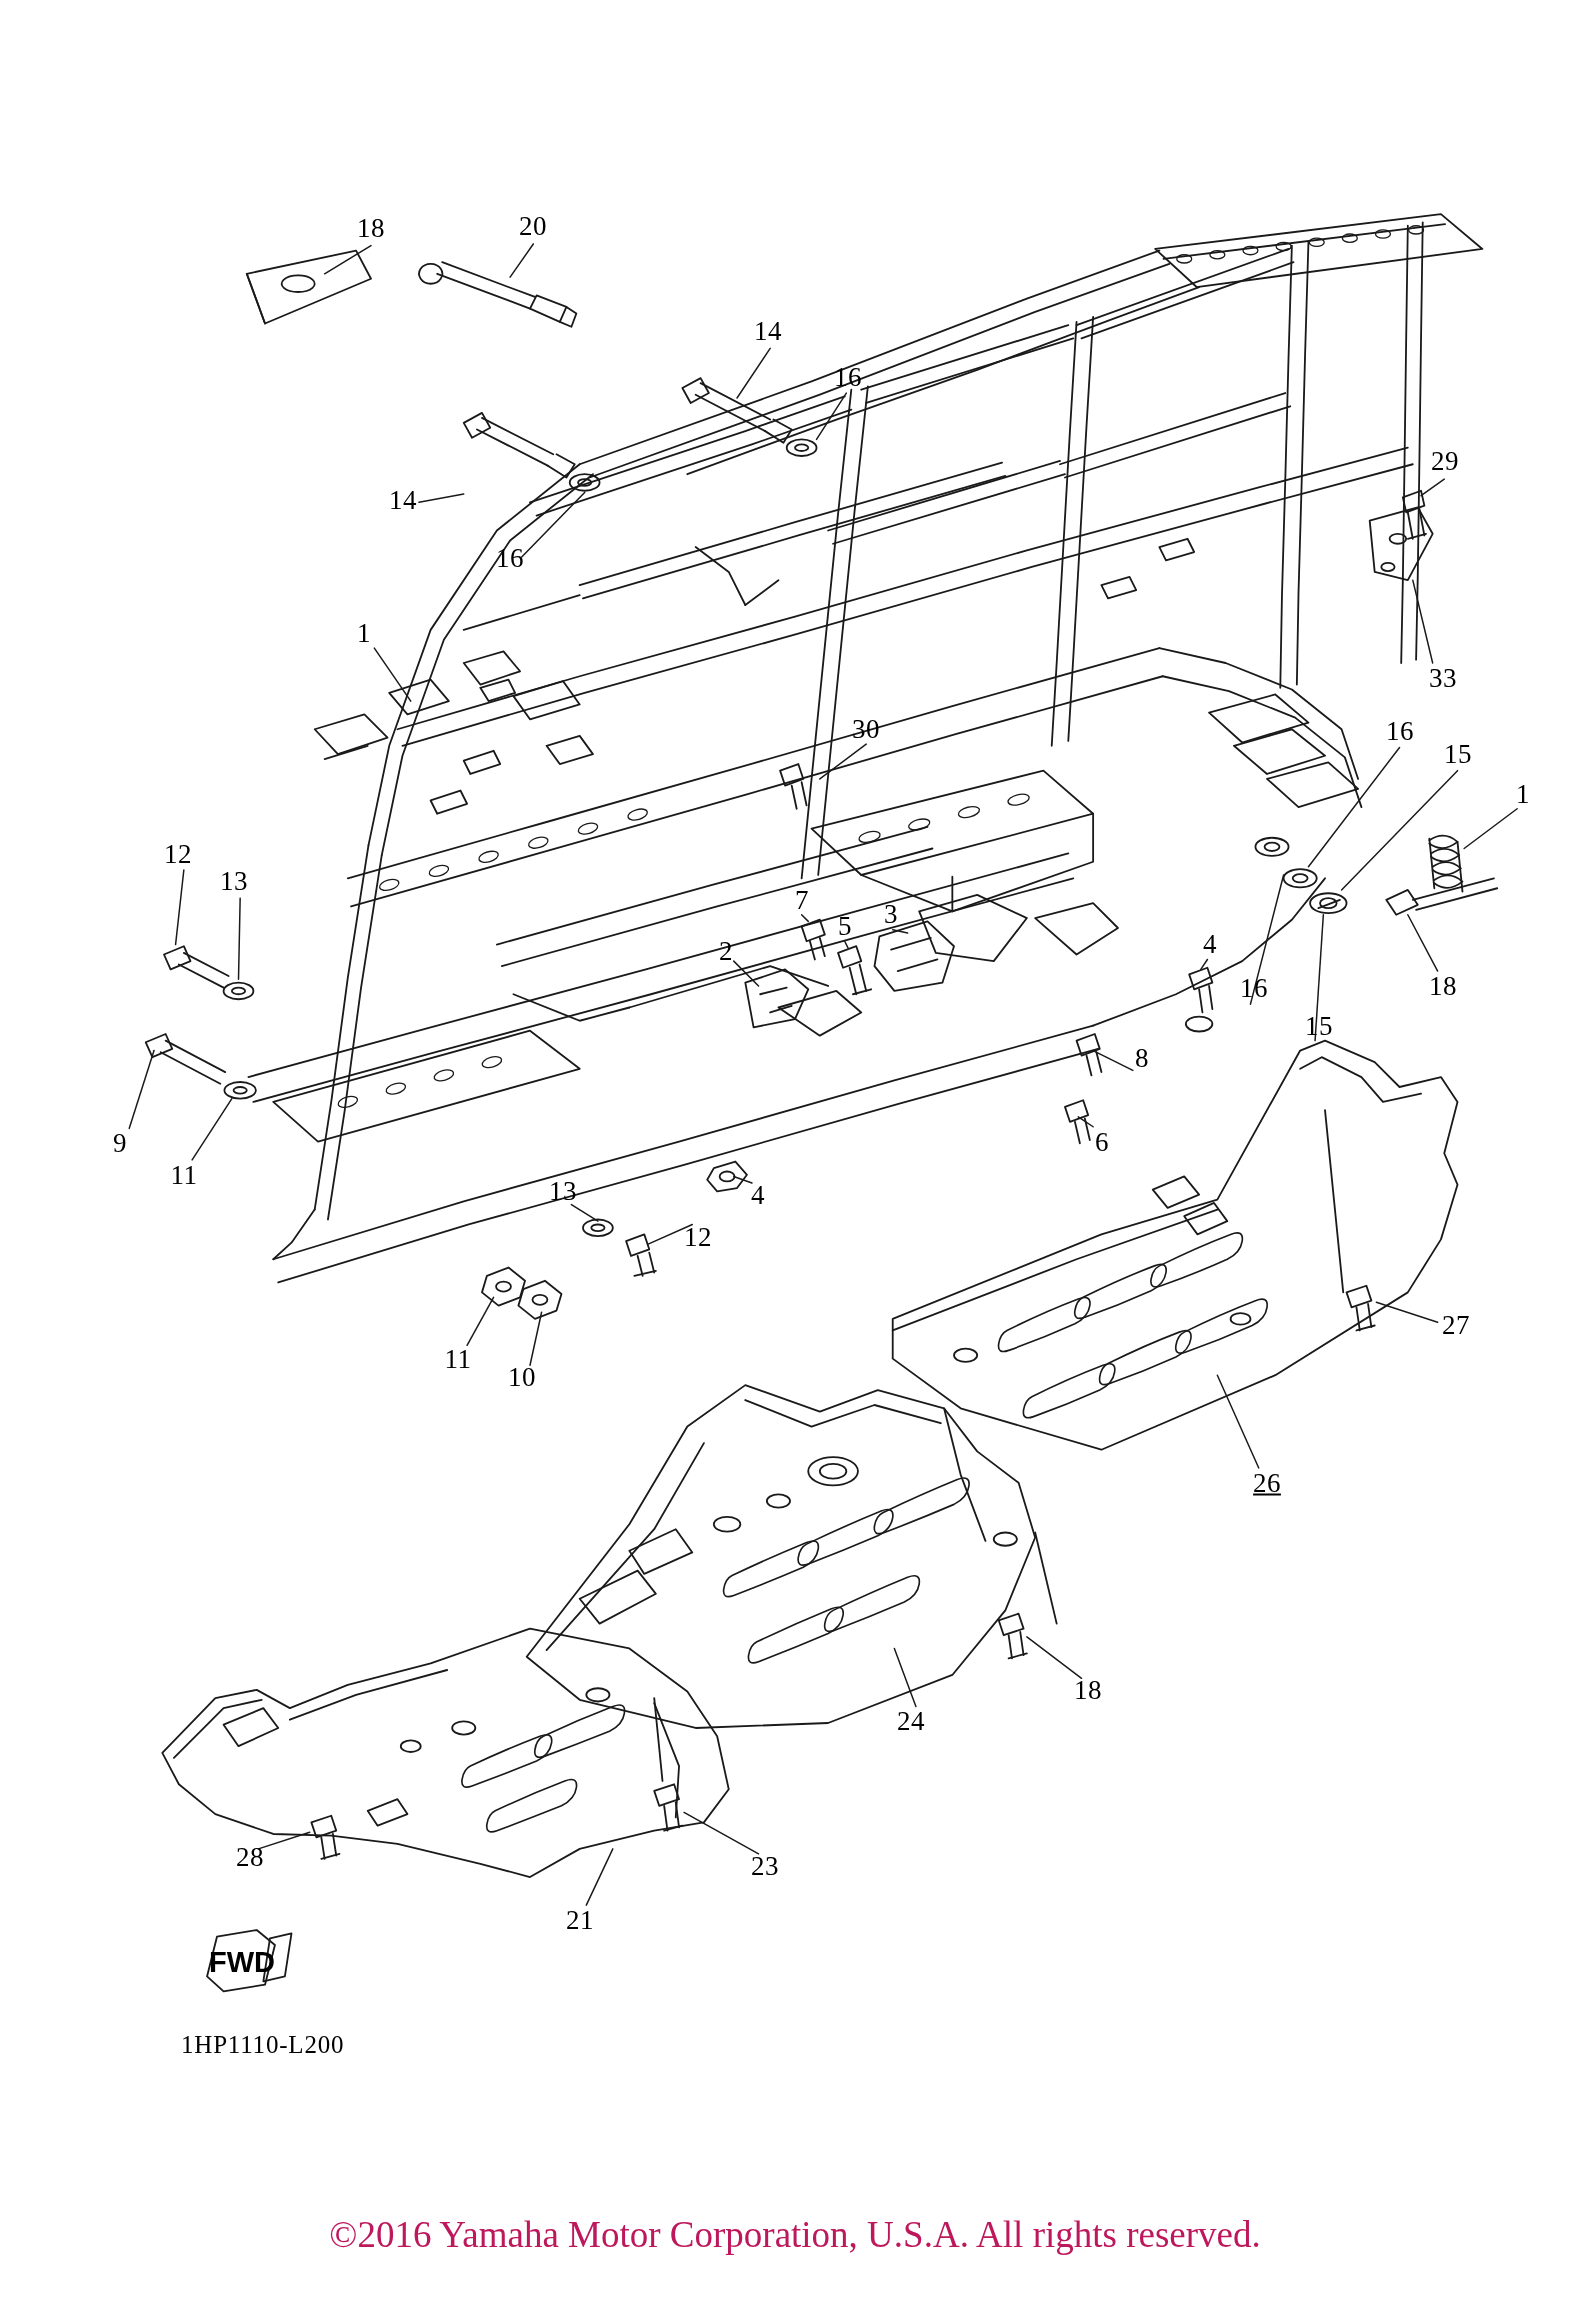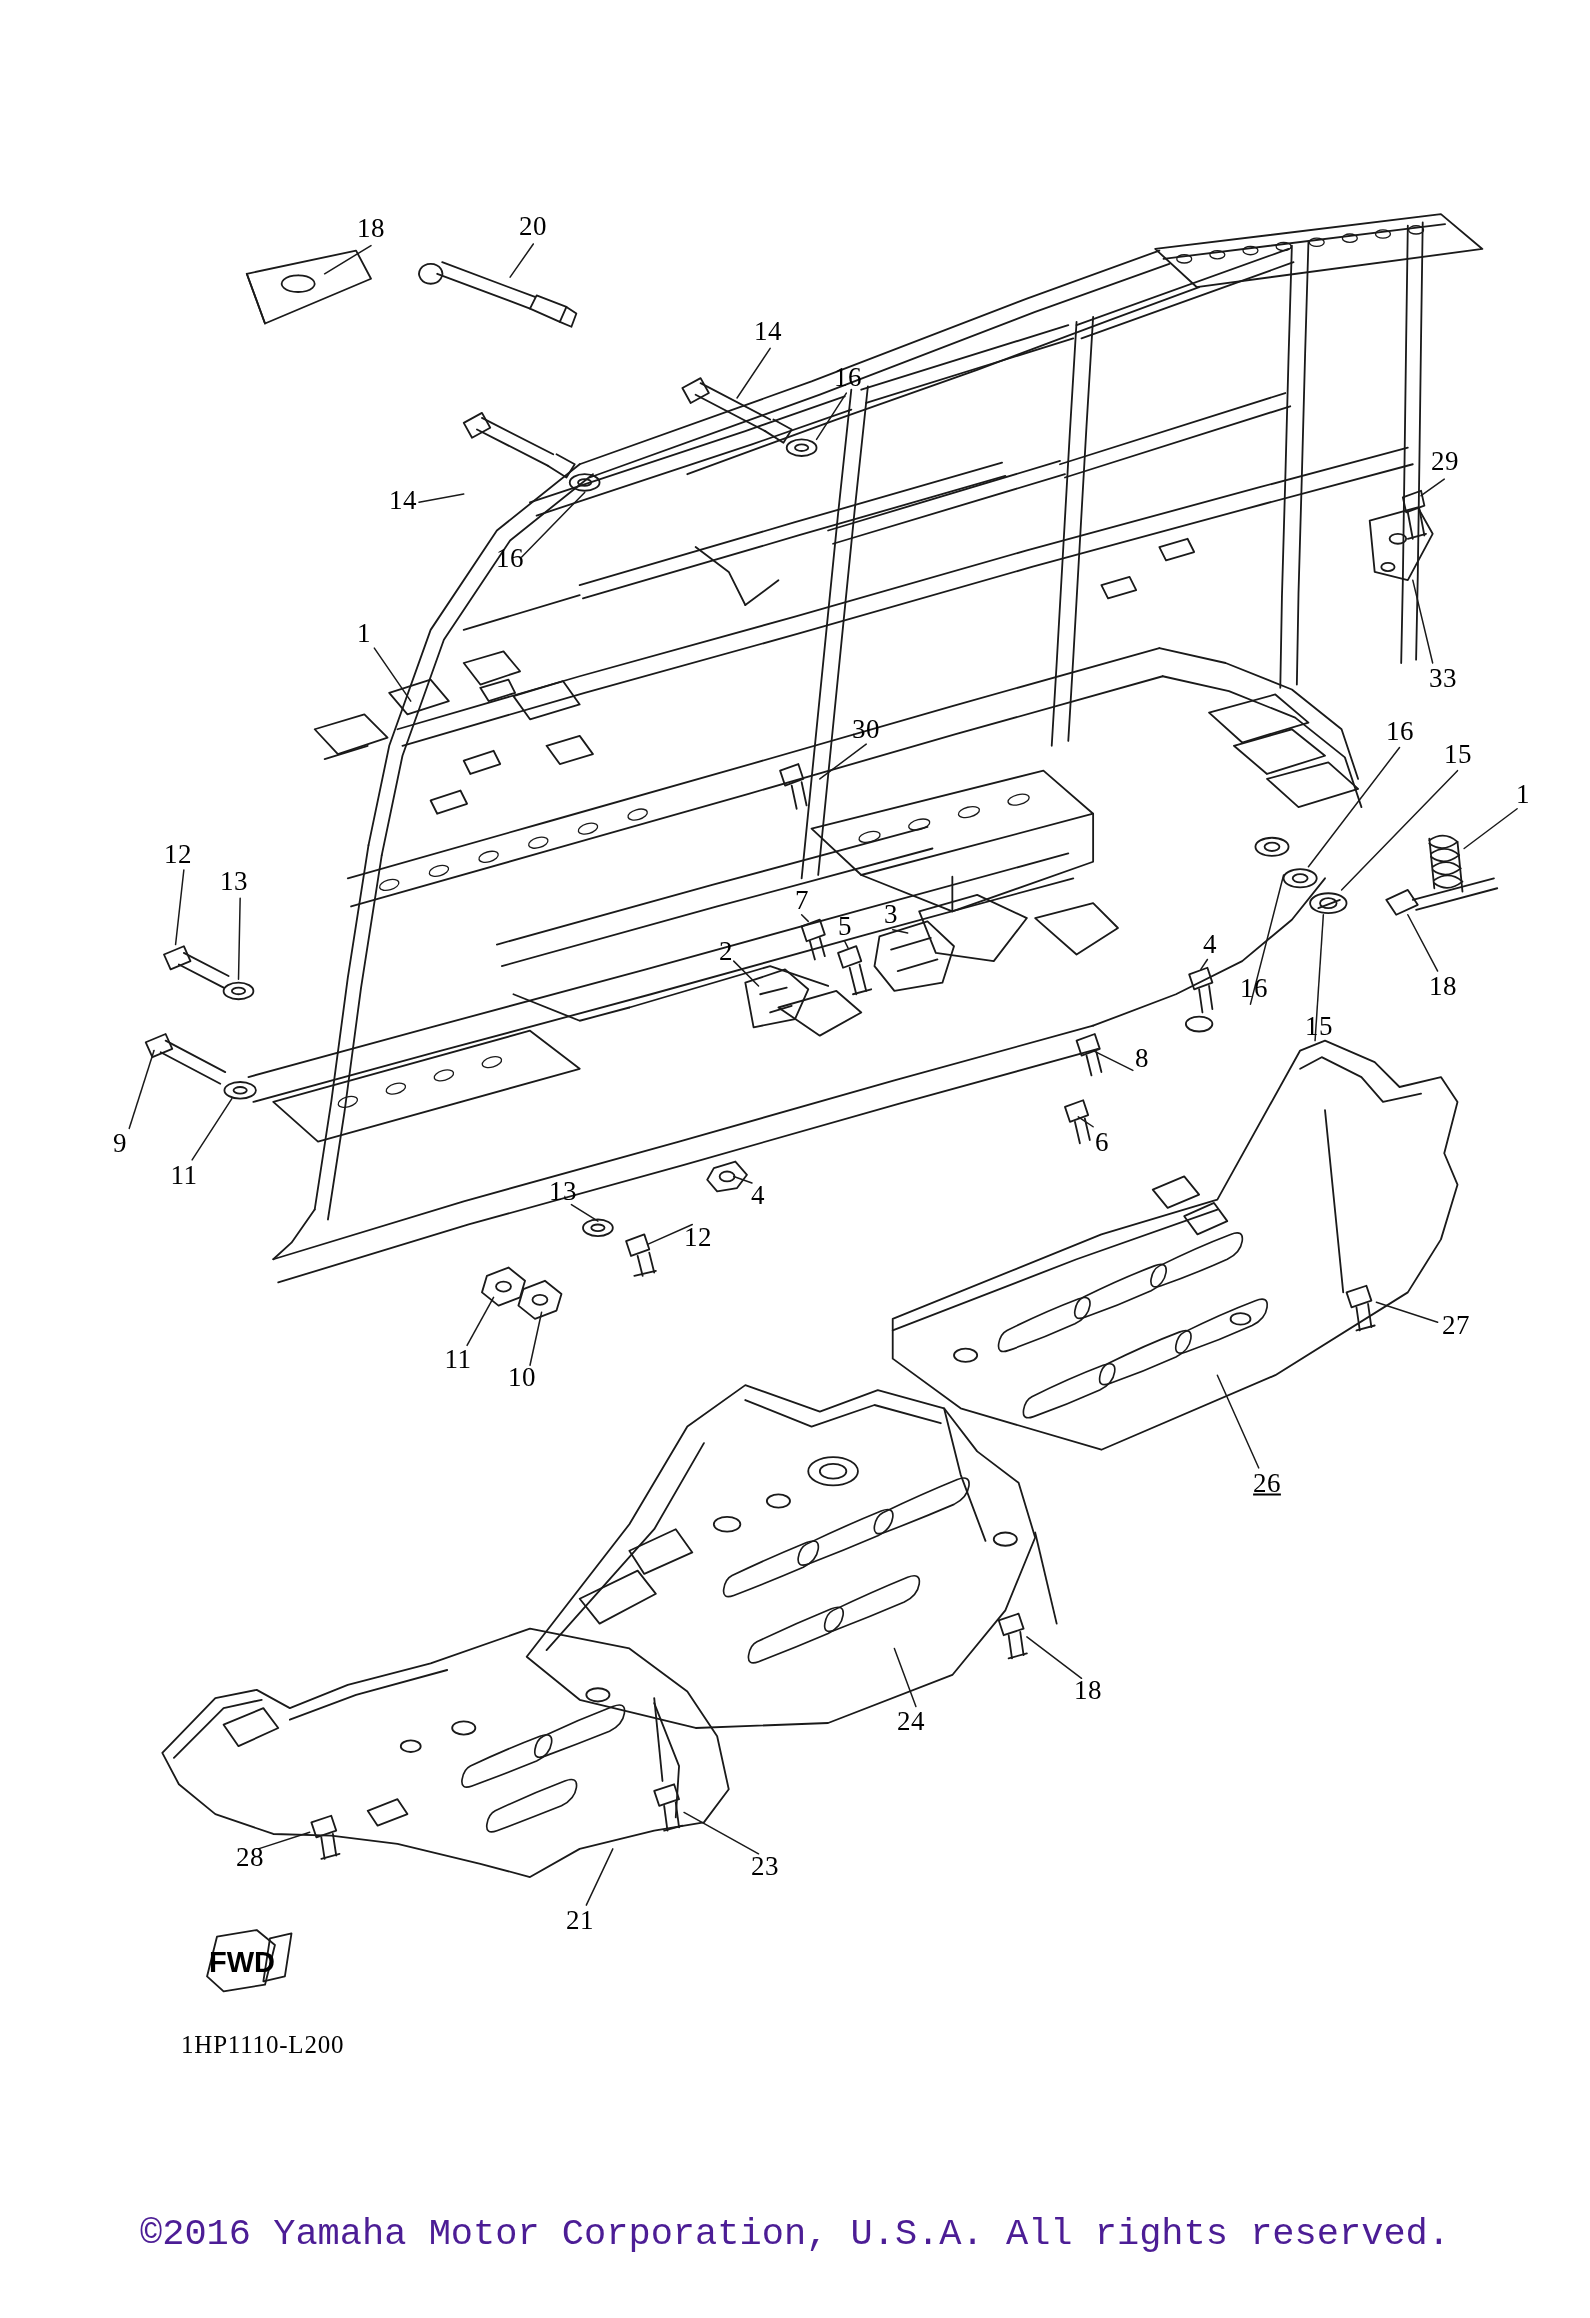--- a/index.html
+++ b/index.html
@@ -70,23 +70,23 @@
     white-space: nowrap;
     text-align: center;
   }
   
   #copyright {
     position: absolute;
     left: 0;
     top: 2213px;
     width: 1590px;
     text-align: center;
-    font-family: Liberation Mono, monospace;
+    font-family: Liberation Serif, serif;
     font-size: 37px;
-    color: #4c1d95;
+    color: #be185d;
     white-space: nowrap;
   }
 </style>
 </head>
 <body>
 
 <div id="page">
 
   <div id="diagram-stage">
     <svg id="diagram-svg" viewBox="0 0 1920 2560" xmlns="http://www.w3.org/2000/svg">

